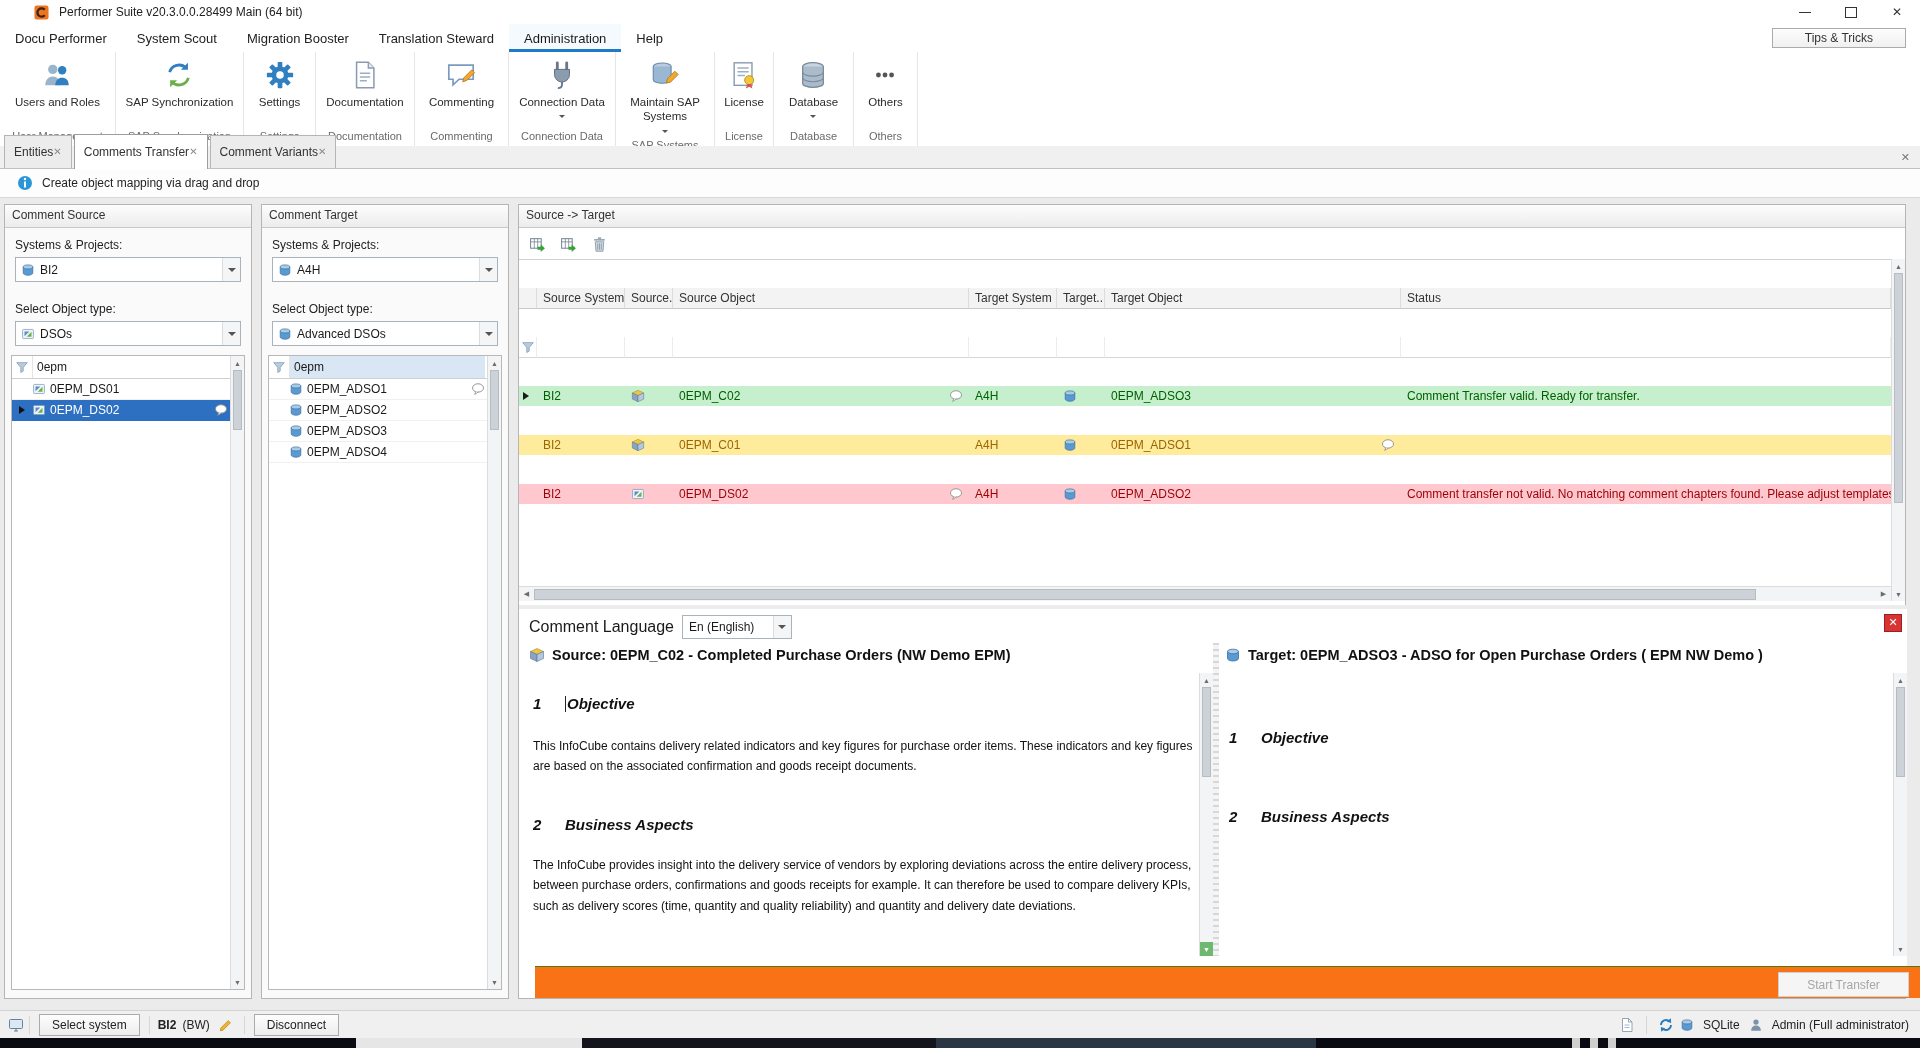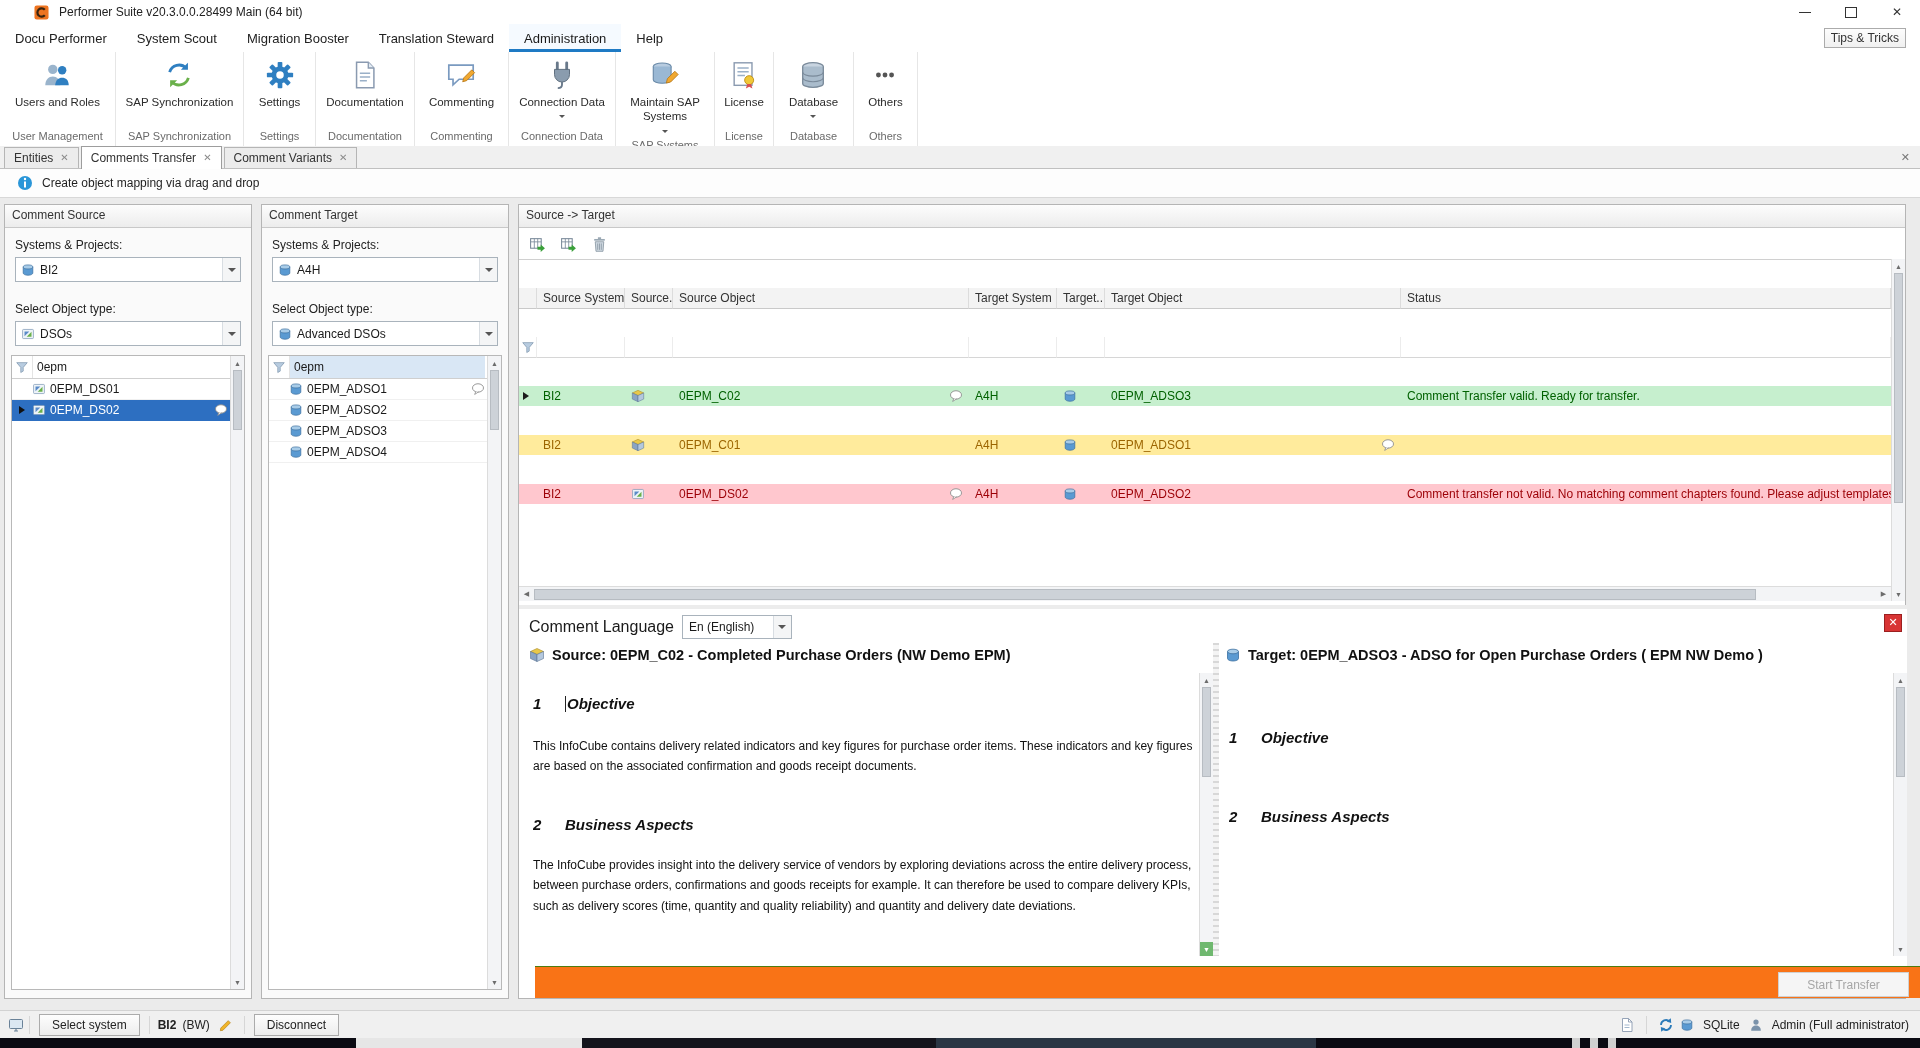--- a/index.html
+++ b/index.html
@@ -13,35 +13,35 @@
   .titlebar .title{margin-left:10px;font-size:12px;color:#222;}
   .wbtns{margin-left:auto;display:flex;height:24px;}
   .wbtn{width:46px;height:24px;display:flex;align-items:center;justify-content:center;color:#333;font-size:12px;cursor:default;}
   .wb-min{width:12px;height:1px;background:#333;}
   .wb-max{width:10px;height:9px;border:1px solid #333;}
 
   
   .menubar{position:absolute;left:0;top:24px;width:1920px;height:28px;background:#ffffff;border-bottom:1px solid #e2e2e2;display:flex;align-items:stretch;}
   .mitem{padding:0 15px;display:flex;align-items:center;font-size:13px;color:#222;}
   .mitem.active{color:#1a1a1a;box-shadow:inset 0 -3px 0 #1e7ac4;background:#f5faff;}
-  .tipsbtn{margin-left:auto;margin-right:14px;align-self:center;border:1px solid #ababab;background:linear-gradient(#fdfdfd,#f0f0f0);padding:2px 6px;font-size:12px;color:#333;}
+  .tipsbtn{margin-left:auto;margin-right:14px;align-self:center;border:1px solid #ababab;background:linear-gradient(#fdfdfd,#f0f0f0);padding:2px 32px;font-size:12px;color:#333;}
 
   
   .ribbon{position:absolute;left:0;top:52px;width:1920px;height:94px;background:#ffffff;border-bottom:1px solid #d6d6d6;display:flex;}
   .rgroup{height:100%;display:flex;flex-direction:column;border-right:1px solid #e6e6e6;flex:none;}
   .rbtns{flex:1;display:flex;align-items:flex-start;justify-content:center;padding-top:6px;}
   .rbtn{display:flex;flex-direction:column;align-items:center;gap:5px;padding:2px 4px;max-width:100%;}
   .rbtn .lbl{font-size:11.5px;color:#2b2b2b;text-align:center;line-height:1.25;}
   .rbtn .dd{width:0;height:0;border:3.5px solid transparent;border-top-color:#555;margin-top:1px;}
   .rgl{height:17px;font-size:11px;color:#6a6a6a;text-align:center;line-height:15px;white-space:nowrap;overflow:hidden;}
   .ic32{width:30px;height:30px;}
 
   
   .tabbar{position:absolute;left:0;top:146px;width:1920px;height:23px;background:#f0f0f0;border-bottom:1px solid #c0c0c0;display:flex;align-items:flex-end;padding-left:4px;box-sizing:border-box;}
-  .tab{display:flex;align-items:center;gap:7px;height:20px;padding:0 9px;border:1px solid #b5b5b5;border-bottom:none;background:#ececec;font-size:12px;color:#333;margin-right:2px;position:relative;}
+  .tab{display:flex;align-items:center;gap:0;height:20px;padding:6px 9px;border:1px solid #b5b5b5;border-bottom:none;background:#ececec;font-size:12px;color:#333;margin-right:2px;position:relative;}
   .tab.active{background:#ffffff;height:22px;z-index:2;margin-bottom:-1px;border-color:#9d9d9d;}
   .tclose{font-size:10px;color:#8a8a8a;line-height:1;}
   .tabbar-close{margin-left:auto;margin-right:10px;align-self:center;color:#777;font-size:11px;}
 
   
   .workspace{position:absolute;left:0;top:169px;width:1920px;height:841px;background:#ebebeb;}
   .infobar{position:absolute;left:0;top:0;width:1920px;height:28px;background:#fdfdfd;border-bottom:1px solid #d8d8d8;display:flex;align-items:center;}
   .infobar .ic16{width:16px;height:16px;margin-left:17px;}
   .infobar .txt{margin-left:9px;font-size:12px;color:#1f1f1f;}
 

